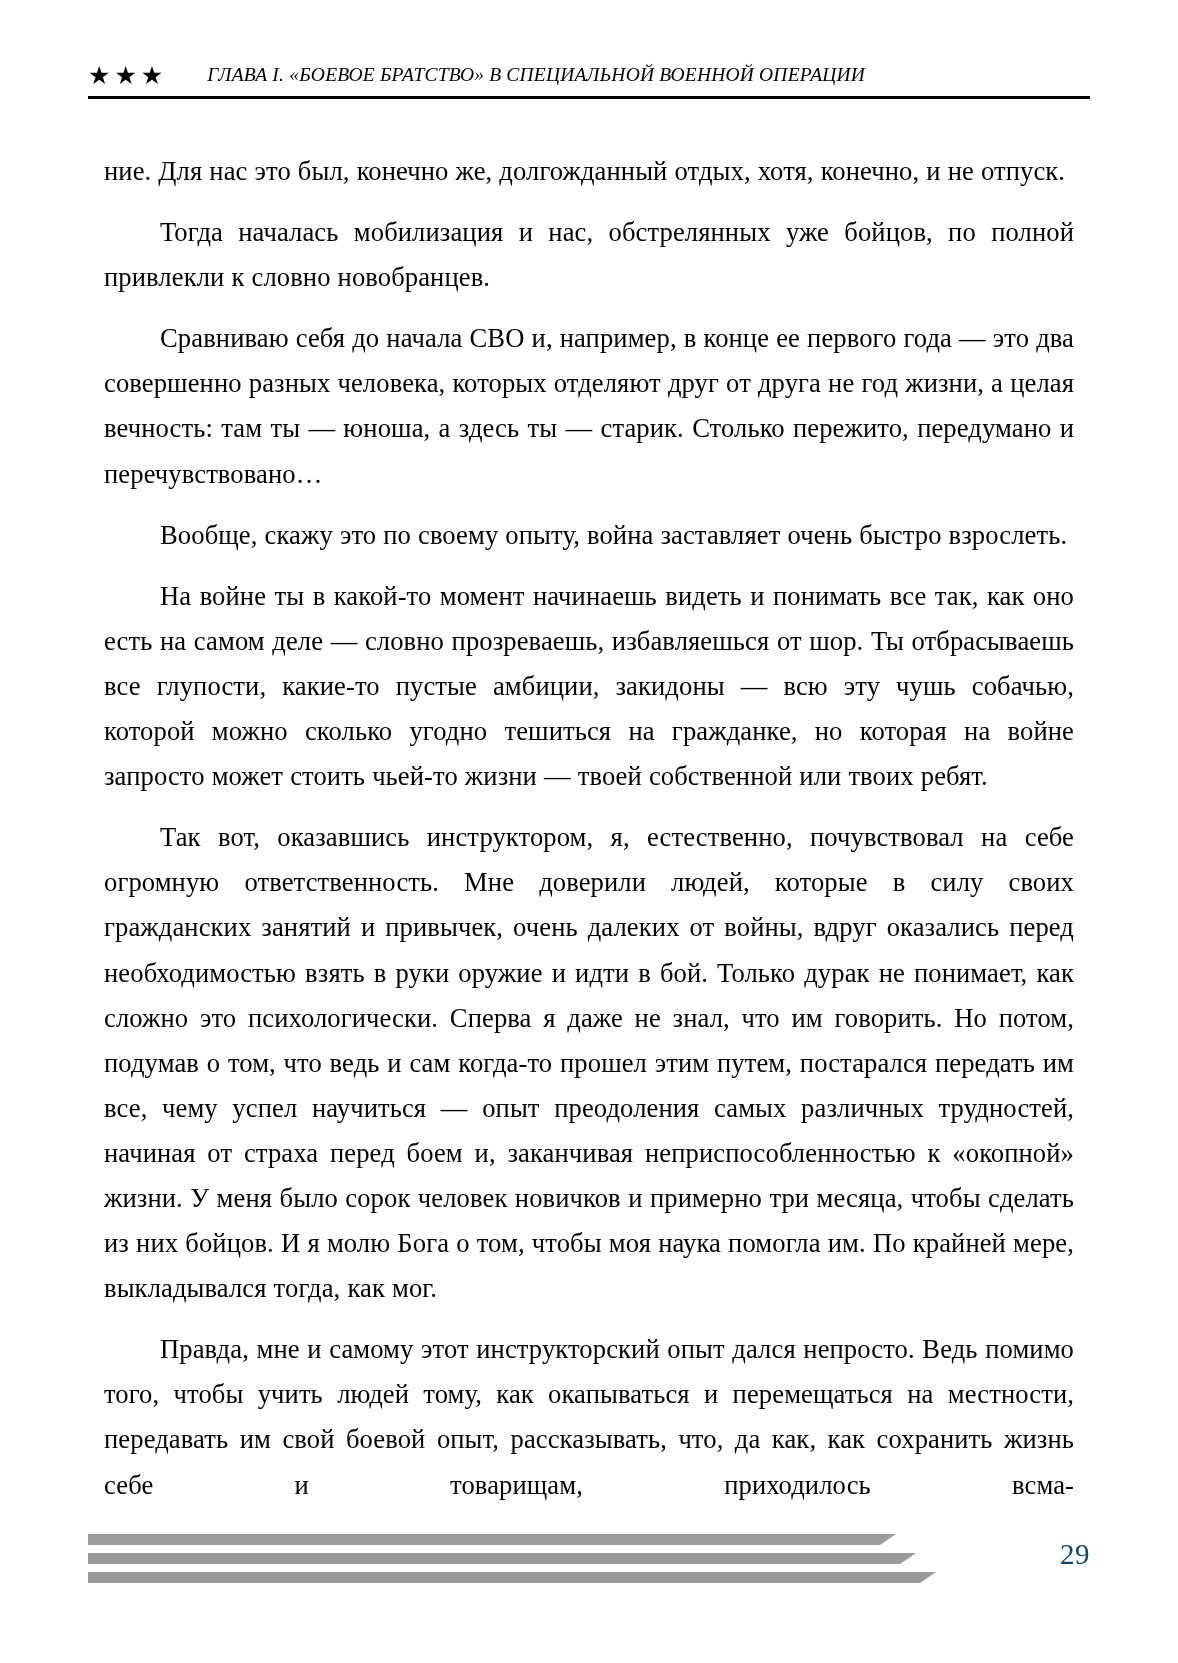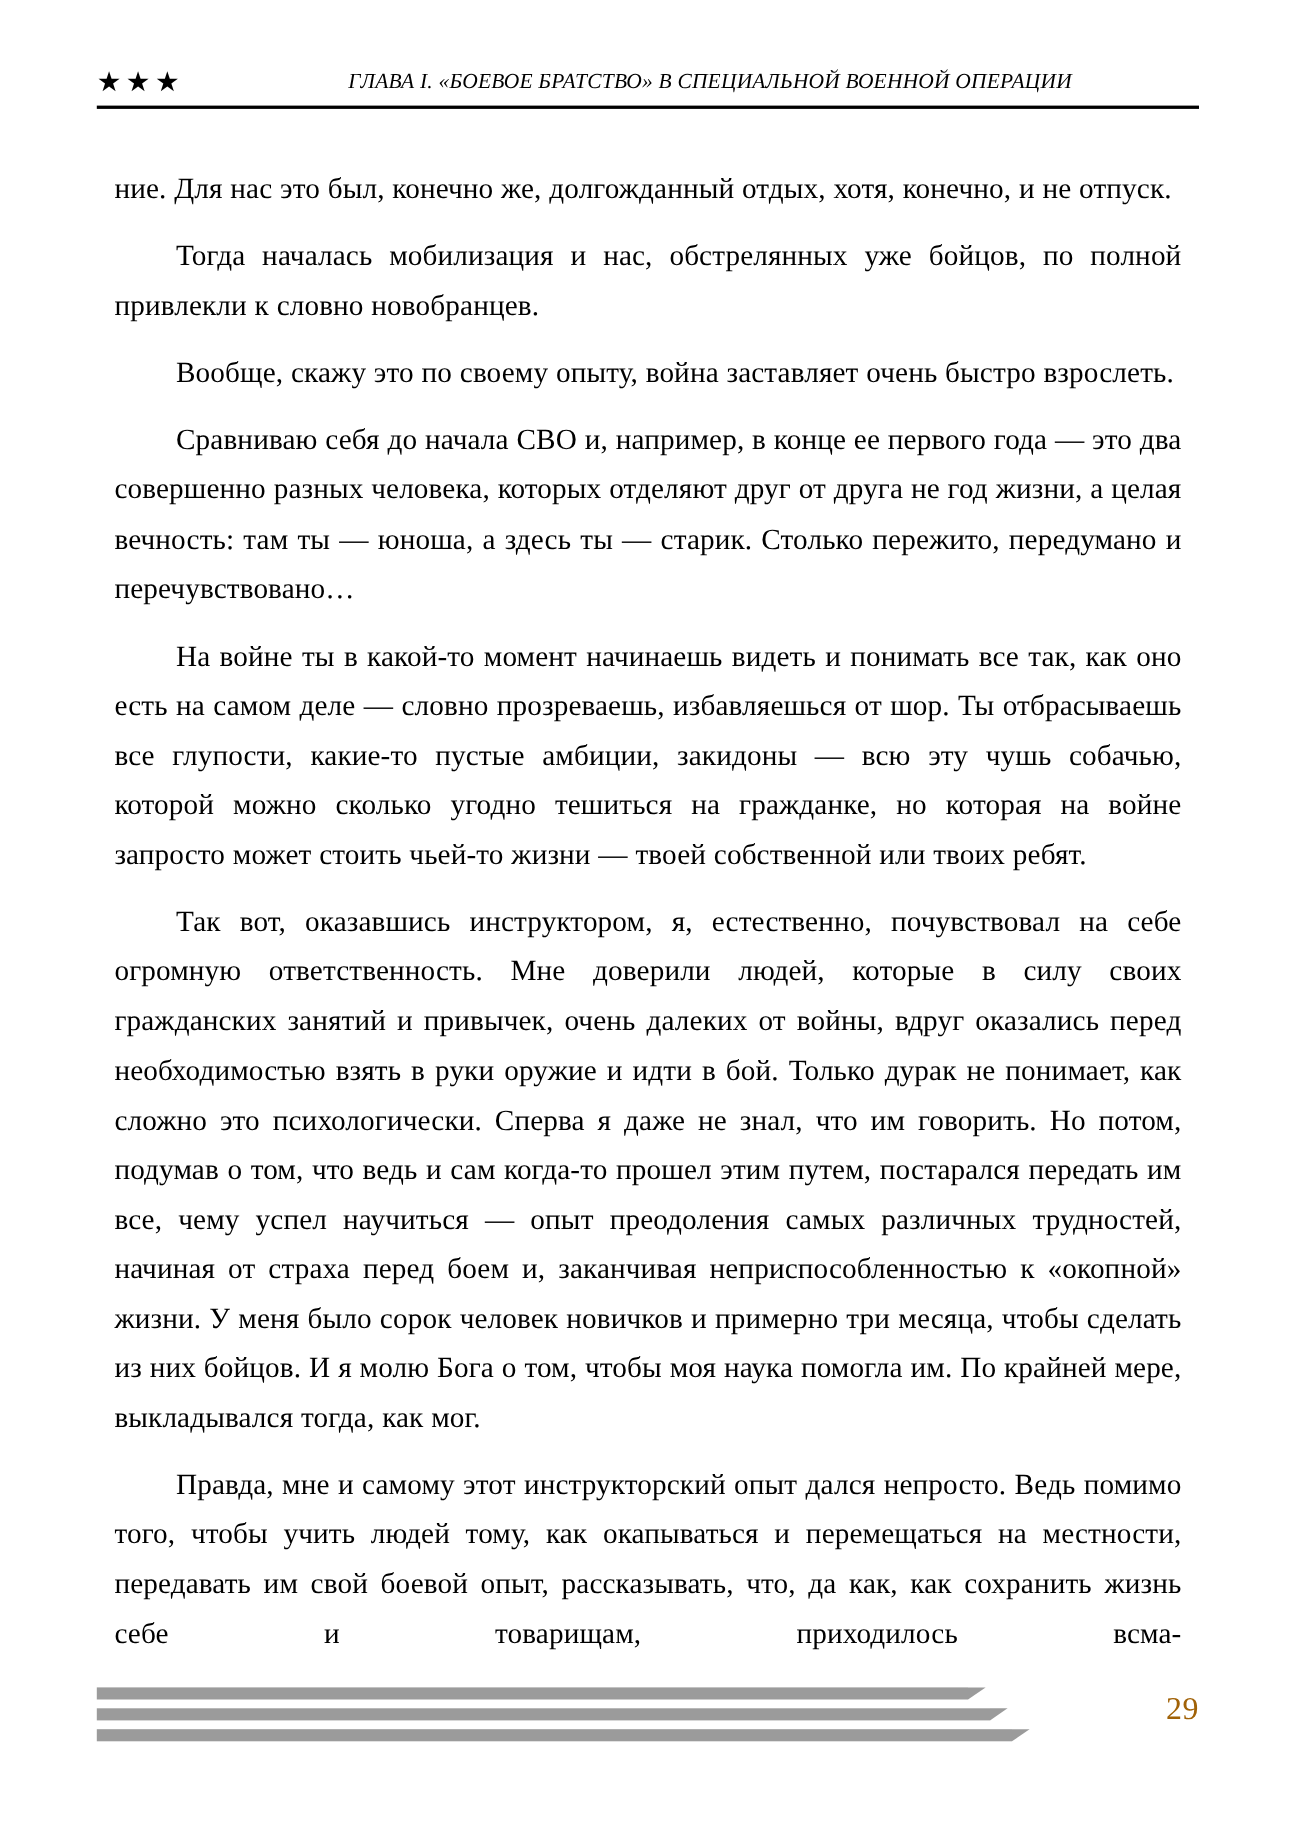--- a/index.html
+++ b/index.html
@@ -37,21 +37,20 @@
   .stars {
     font-size: 25px;
     letter-spacing: 4px;
     line-height: 1;
     color: #000;
     white-space: nowrap;
     flex: 0 0 auto;
   }
   .runhead-title {
     flex: 1 1 auto;
-    text-align: center;
     font-style: italic;
     font-weight: 400;
     font-size: 19.5px;
     letter-spacing: 0.2px;
     white-space: nowrap;
     padding-right: 6px;
     padding-left: 40px;
   }
   .runhead-rule {
     position: absolute;
@@ -127,39 +126,39 @@
   .bar2 { top: 19px; width: 812px; }
   .bar3 { top: 38px; width: 832px; }
 
   .page-number {
     position: absolute;
     right: 0;
     top: 6px;
     font-size: 29px;
     line-height: 1;
     letter-spacing: 0.5px;
-    color: #a16207;
+    color: #0c4a6e;
   }
 </style>
 </head>
 <body>
 
 <div class="page">
 
   <div class="runhead">
     <span class="stars">★★★</span>
     <span class="runhead-title">ГЛАВА I. «БОЕВОЕ БРАТСТВО» В СПЕЦИАЛЬНОЙ ВОЕННОЙ ОПЕРАЦИИ</span>
   </div>
   <div class="runhead-rule"></div>
 
   <div class="body-col">
     <p class="para noindent ragged">ние. Для нас это был, конечно же, долгожданный отдых, хотя, конечно, и не отпуск.</p>
     <p class="para ragged">Тогда началась мобилизация и нас, обстрелянных уже бойцов, по полной привлекли к словно новобранцев.</p>
+    <p class="para ragged">Сравниваю себя до начала СВО и, например, в конце ее первого года — это два совершенно разных человека, которых отделяют друг от друга не год жизни, а целая вечность: там ты — юноша, а здесь ты — старик. Столько пережито, передумано и перечувствовано…</p>
     <p class="para ragged">Вообще, скажу это по своему опыту, война заставляет очень быстро взрослеть.</p>
-    <p class="para ragged">Сравниваю себя до начала СВО и, например, в конце ее первого года — это два совершенно разных человека, которых отделяют друг от друга не год жизни, а целая вечность: там ты — юноша, а здесь ты — старик. Столько пережито, передумано и перечувствовано…</p>
     <p class="para ragged">На войне ты в какой-то момент начинаешь видеть и понимать все так, как оно есть на самом деле — словно прозреваешь, избавляешься от шор. Ты отбрасываешь все глупости, какие-то пустые амбиции, закидоны — всю эту чушь собачью, которой можно сколько угодно тешиться на гражданке, но которая на войне запросто может стоить чьей-то жизни — твоей собственной или твоих ребят.</p>
     <p class="para ragged">Так вот, оказавшись инструктором, я, естественно, почувствовал на себе огромную ответственность. Мне доверили людей, которые в силу своих гражданских занятий и привычек, очень далеких от войны, вдруг оказались перед необходимостью взять в руки оружие и идти в бой. Только дурак не понимает, как сложно это психологически. Сперва я даже не знал, что им говорить. Но потом, подумав о том, что ведь и сам когда-то прошел этим путем, постарался передать им все, чему успел научиться — опыт преодоления самых различных трудностей, начиная от страха перед боем и, заканчивая неприспособленностью к «окопной» жизни. У меня было сорок человек новичков и примерно три месяца, чтобы сделать из них бойцов. И я молю Бога о том, чтобы моя наука помогла им. По крайней мере, выкладывался тогда, как мог.</p>
     <p class="para">Правда, мне и самому этот инструкторский опыт дался непросто. Ведь помимо того, чтобы учить людей тому, как окапываться и перемещаться на местности, передавать им свой боевой опыт, рассказывать, что, да как, как сохранить жизнь себе и товарищам, приходилось всма-</p>
   </div>
 
   <div class="footer">
     <div class="bars">
       <div class="bar bar1">
           <span class="tip"></span>
         </div>

